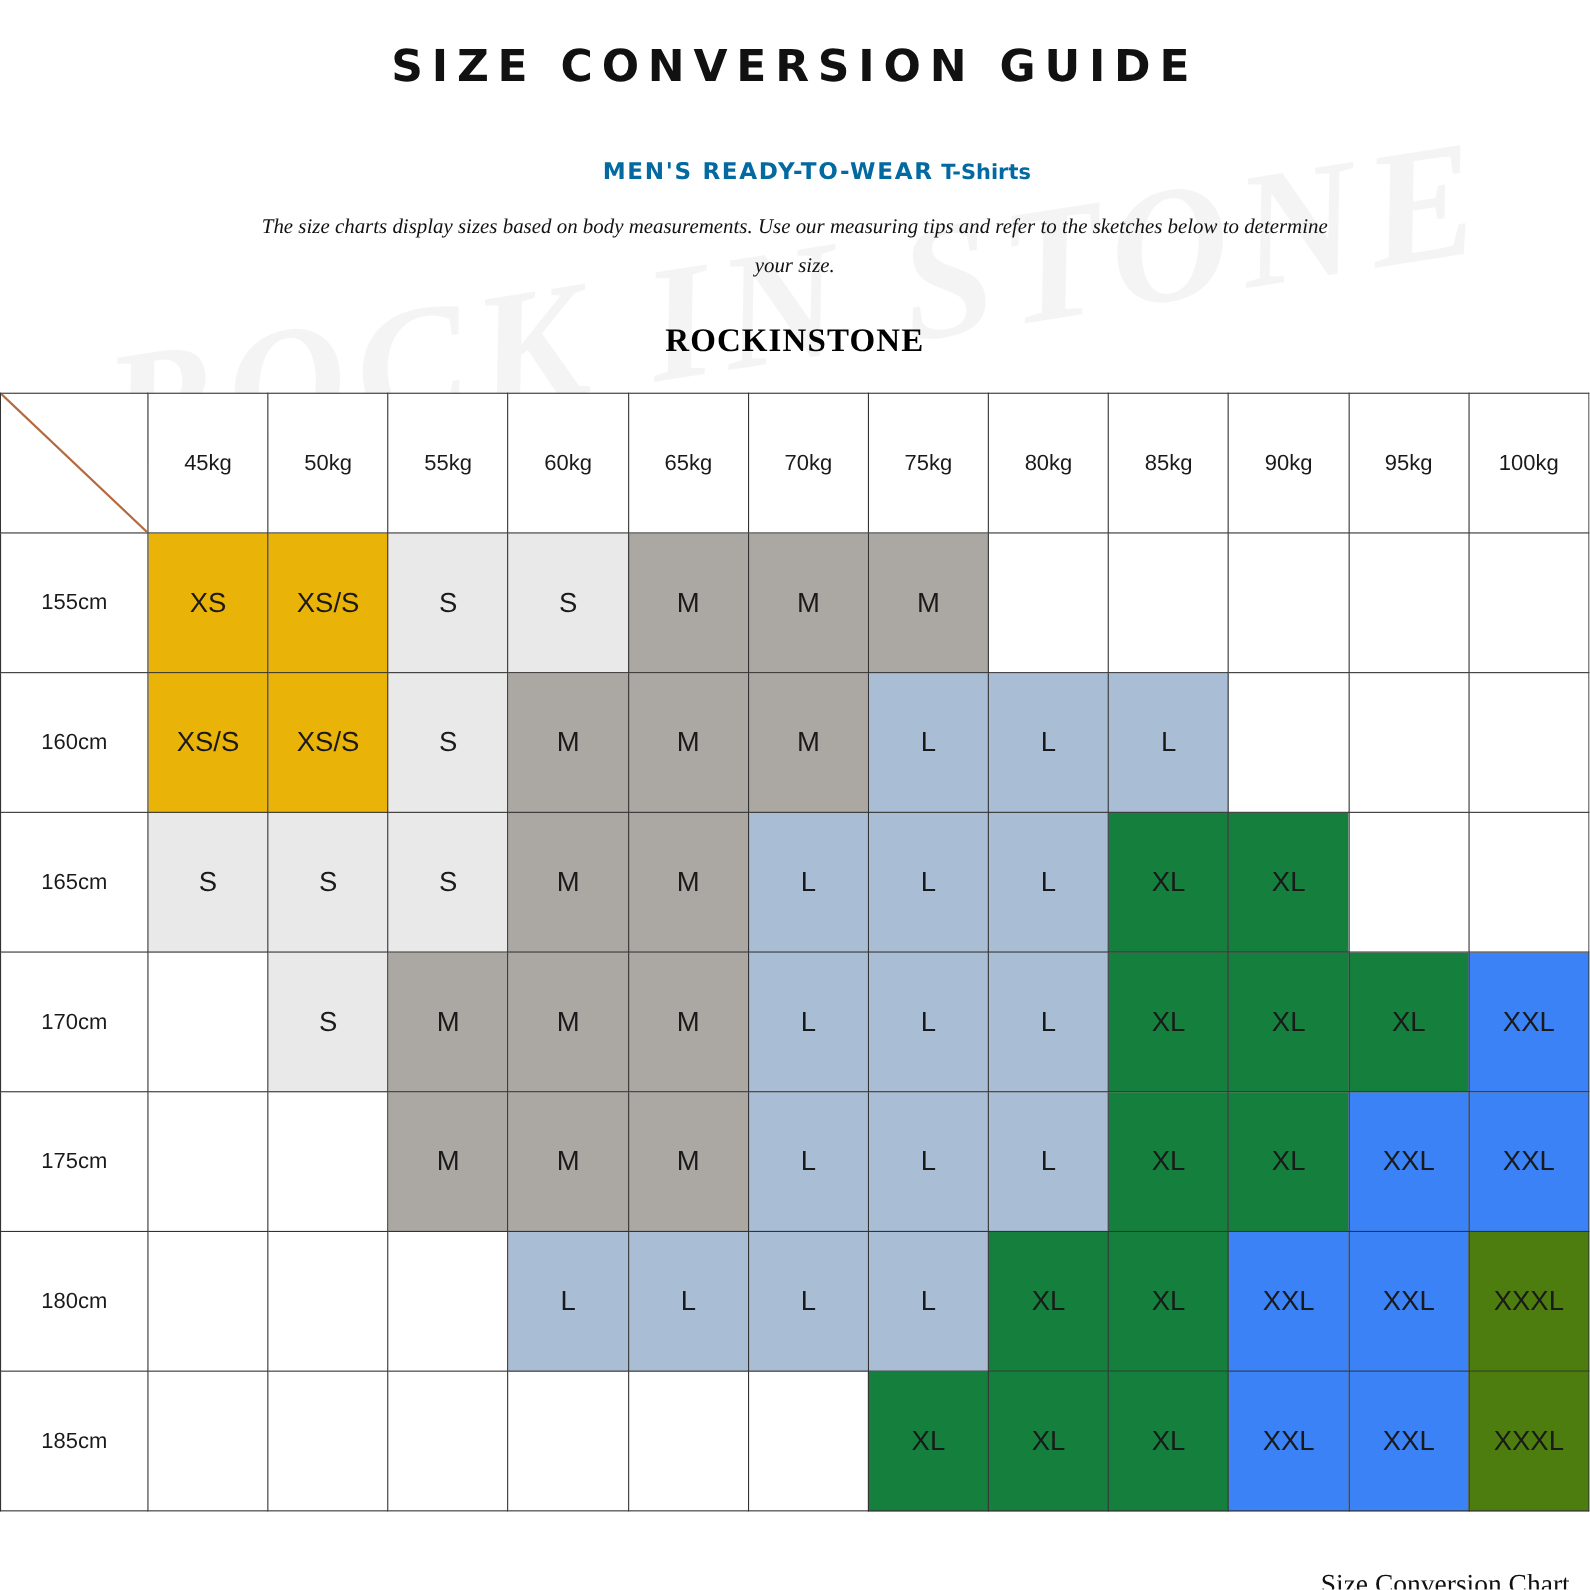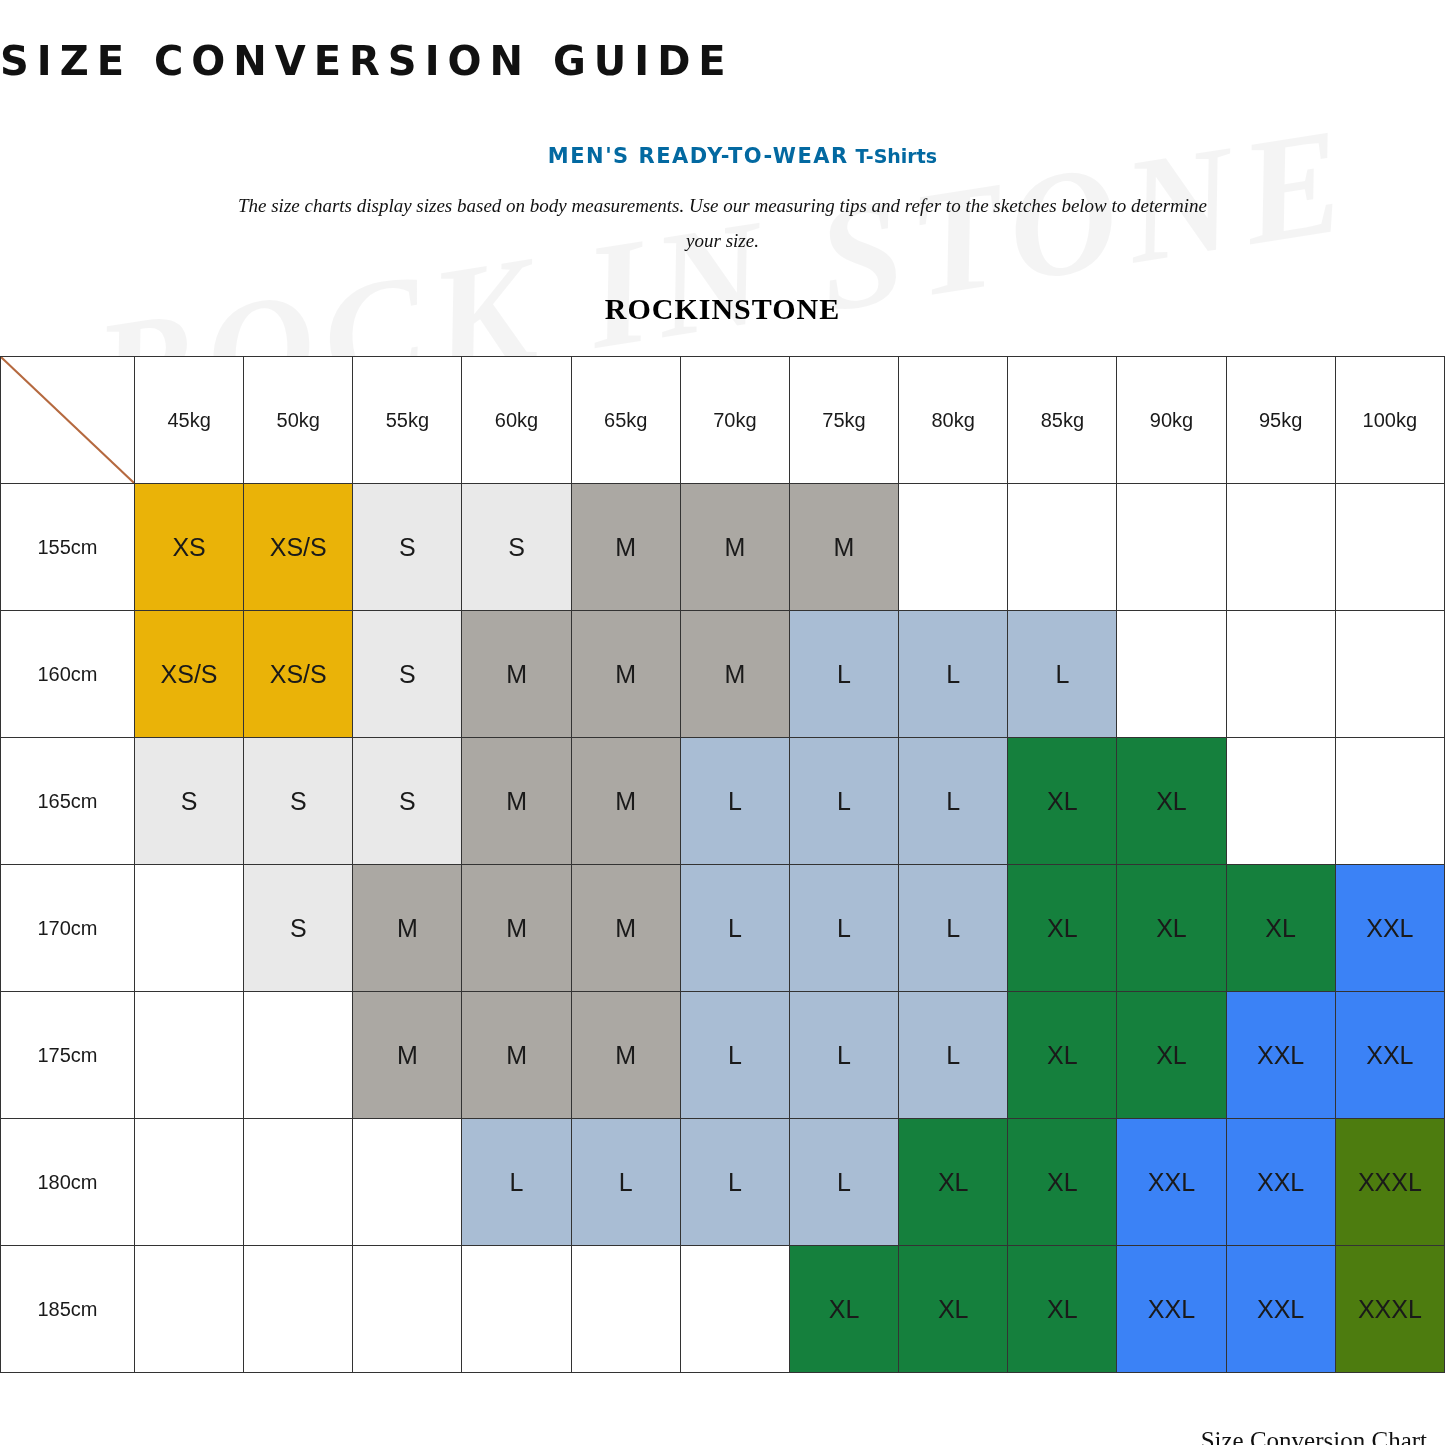--- a/index.html
+++ b/index.html
@@ -42,20 +42,21 @@
     white-space: nowrap;
     z-index: 0;
   }
 
   .content {
     position: relative;
     z-index: 2;
   }
 
   .title {
+    text-align: center;
     font-family: "DejaVu Sans", sans-serif;
     font-size: 40px;
     font-weight: bold;
     letter-spacing: 8px;
     margin: 20px 0 0 0;
     padding-top: 18px;
     color: #111;
   }
 
   .subtitle {

